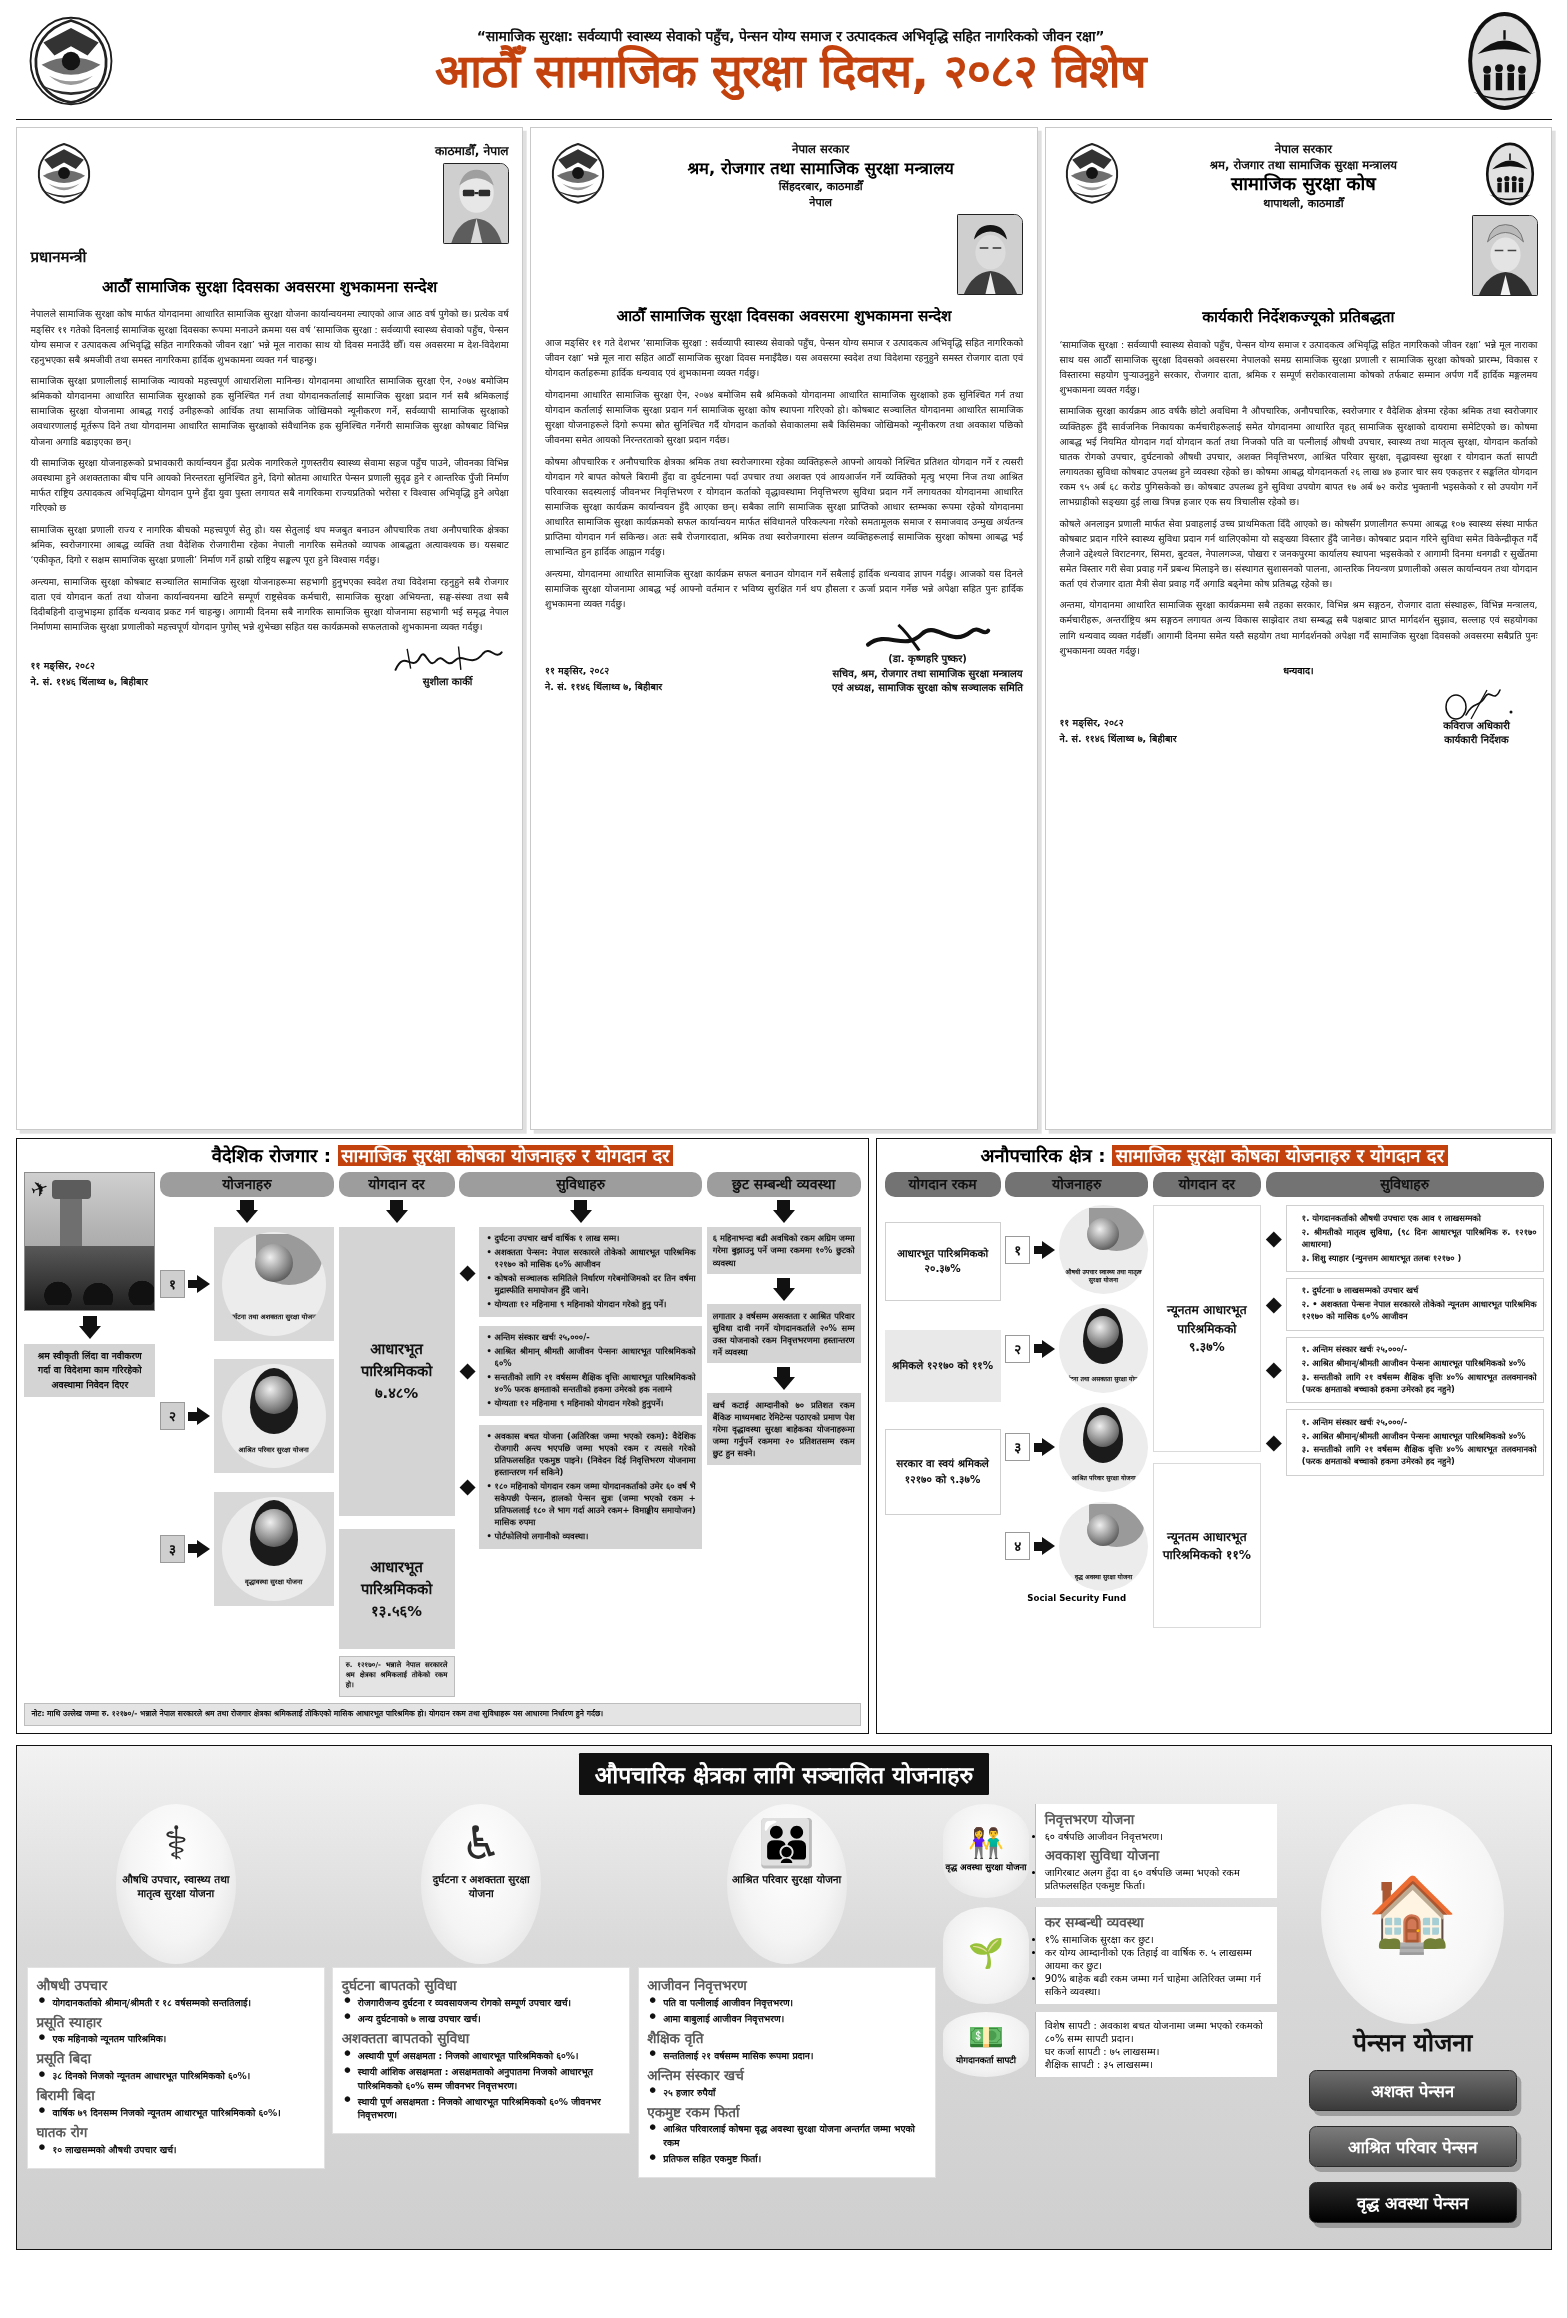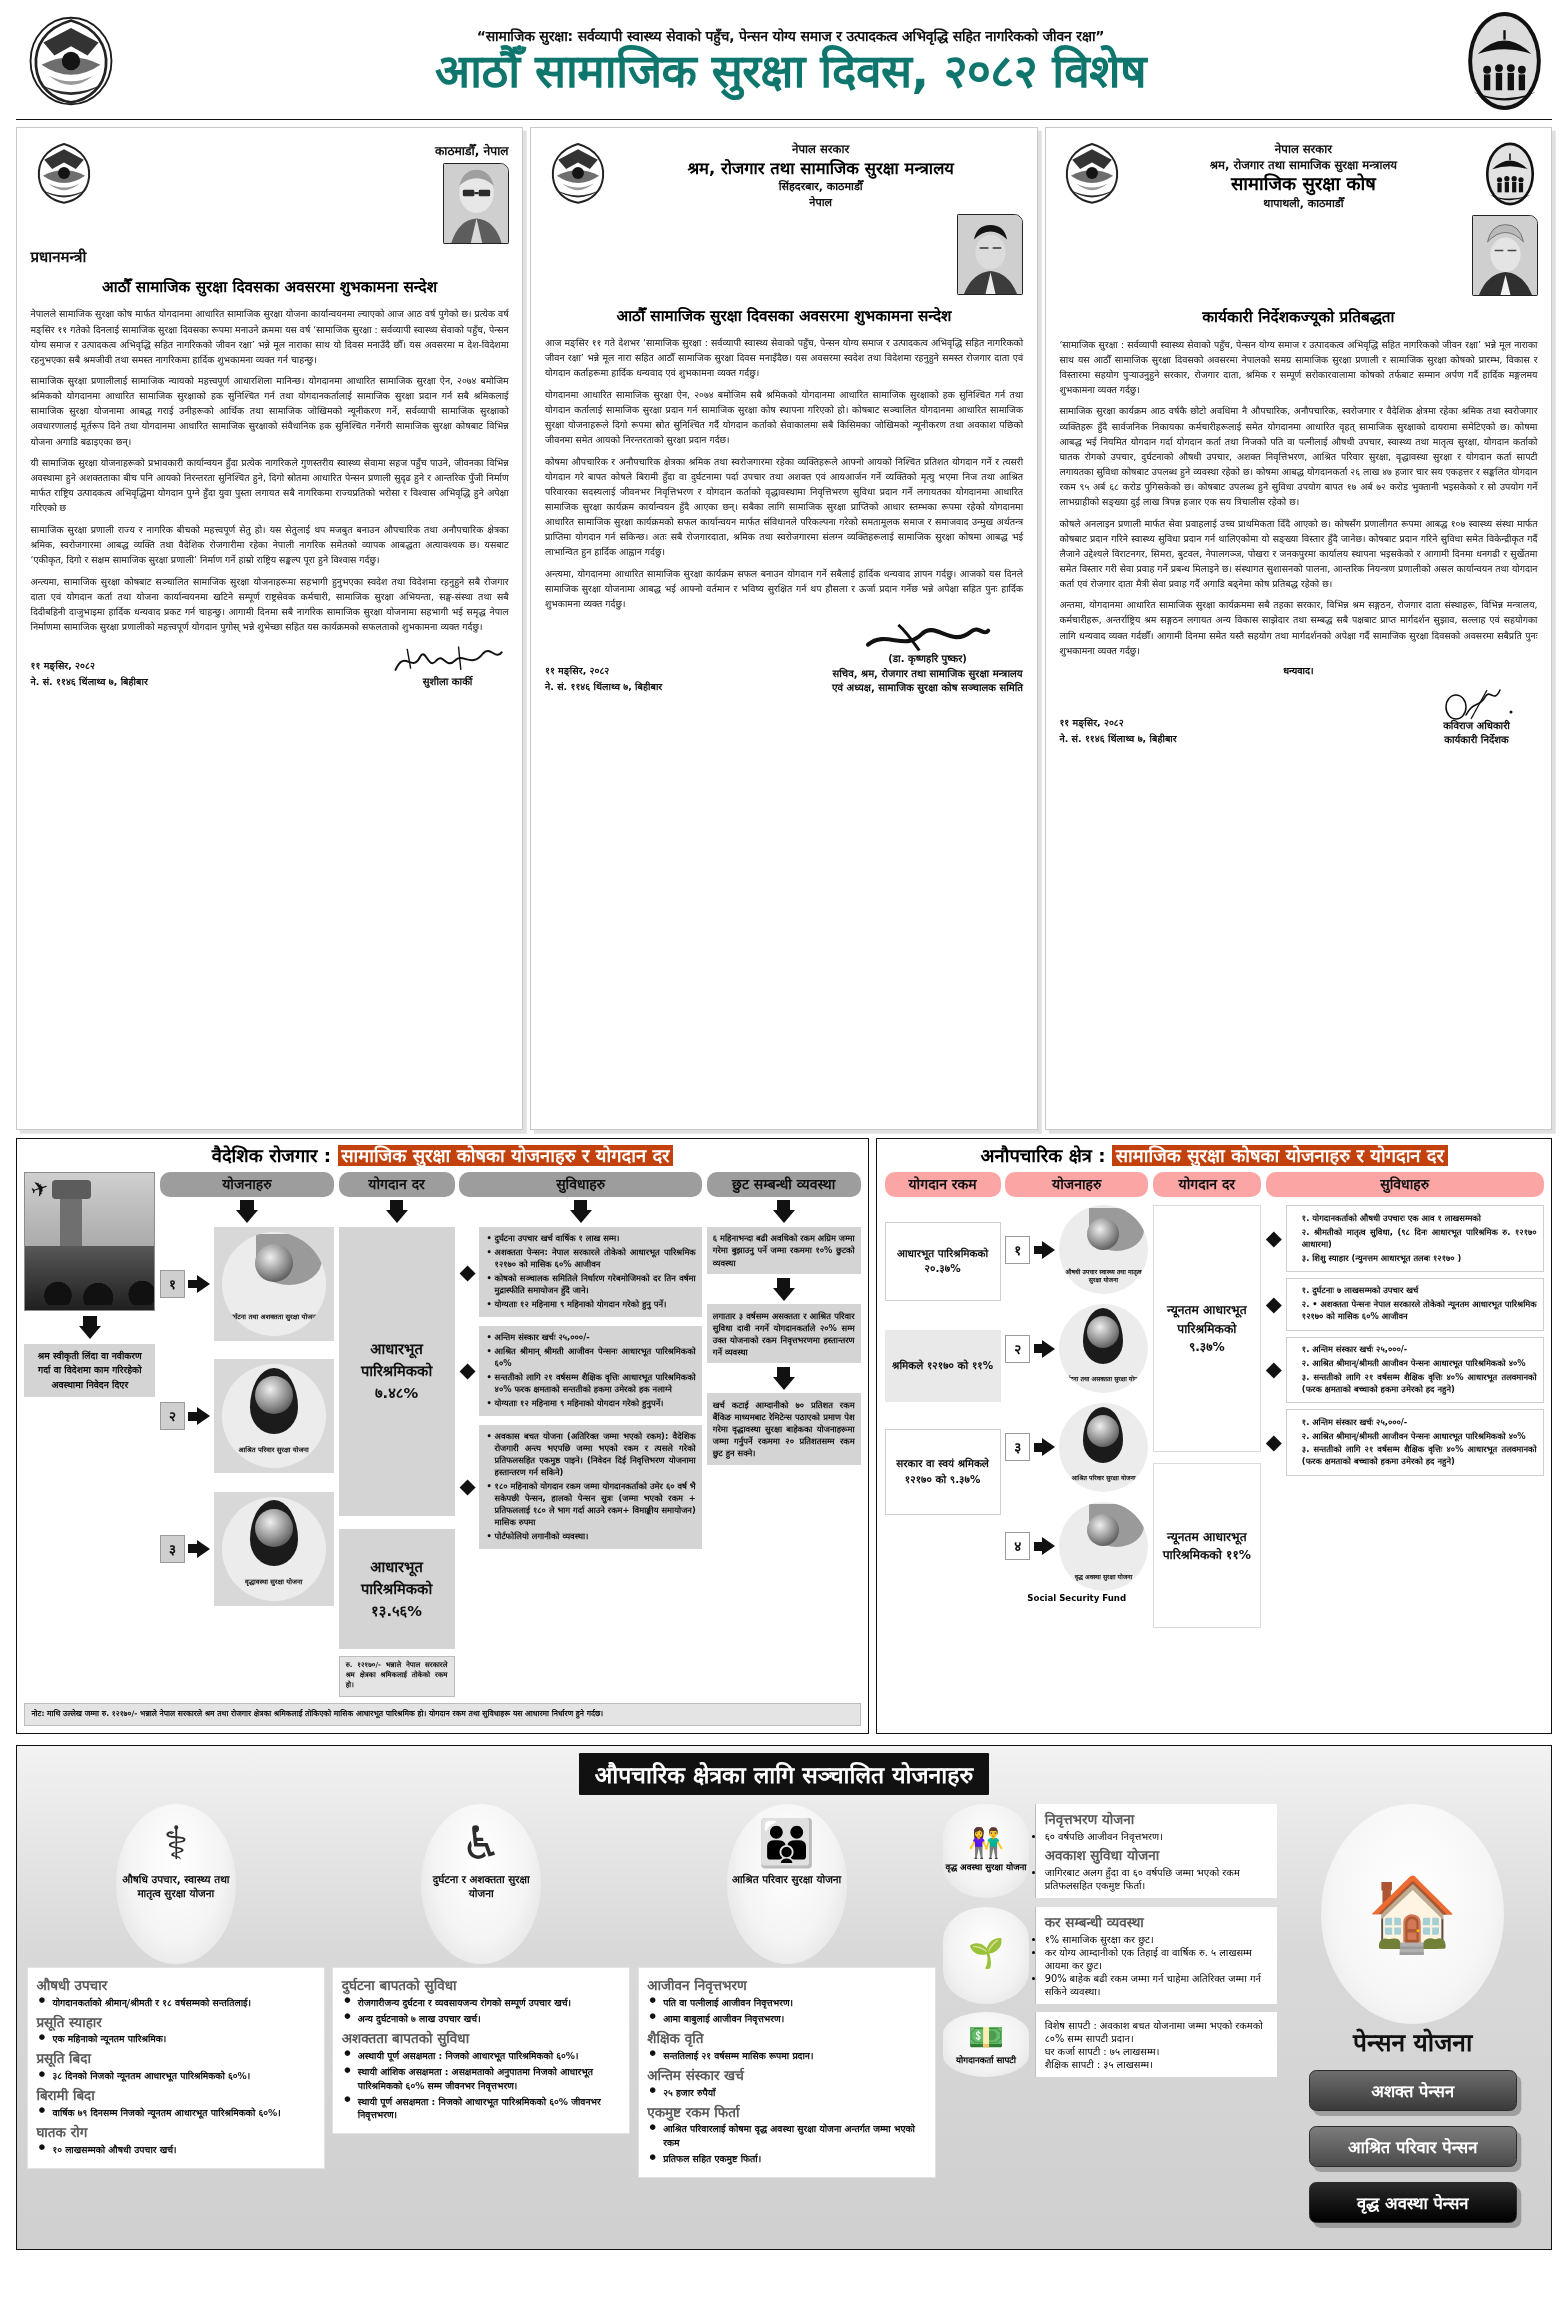--- a/index.html
+++ b/index.html
@@ -18,21 +18,21 @@
     padding: 8.6px 24.5px 6.1px 24.5px; gap: 14.7px;
   }
   .emblem-left { width: 92px; height: 92px; flex: 0 0 92px; }
   .ssf-logo-head { width: 79px; height: 104px; flex: 0 0 79px; }
   .masthead-center { flex: 1; text-align: center; }
   .slogan {
     font-size: 14px; font-weight: bold; color: #111;
     letter-spacing: -0.2px; margin-bottom: 2.4px; white-space: nowrap;
   }
   .main-title {
-    font-size: 46px; font-weight: bold; color: #0f766e; line-height: 1.05;
+    font-size: 46px; font-weight: bold; color: #c2410c; line-height: 1.05;
     letter-spacing: -0.6px;
   }
 
   .hr-rule { height: 1.8px; background:#111; margin: 0 16px 6.1px 16px; }
 
   
   .messages {
     display: flex; gap: 7.3px; padding: 0 16px 8.6px 16px; align-items: stretch;
   }
   .msg-card {
@@ -80,21 +80,21 @@
   .panel-inf { flex: 1 1 auto; }
   .panel-title {
     text-align: center; font-size: 18.3px; font-weight: bold; color:#000;
     padding: 6.1px 4.9px 4.9px 4.9px; line-height: 1.2;
   }
   .panel-title .hl { background: #c2410c; color:#fff; padding: 0 3.7px; }
   .col-head {
     background:#9d9d9d; color:#111; font-size: 14px; font-weight: bold;
     text-align:center; padding: 4.3px 2.4px; line-height: 1.15; border-radius: 10px;
   }
-  .col-head.lite { background:#fca5a5; }
+  .col-head.lite { background:#737373; }
 
   .arrow-down {
     width: 0; height: 0; margin: 0 auto;
     border-left: 11.6px solid transparent; border-right: 11.6px solid transparent;
     border-top: 13.5px solid #111; position: relative;
   }
   .arrow-stem { width: 13.5px; height: 9.8px; background:#111; margin: 0 auto; }
 
   .cell {
     background:#d4d4d4; font-size: 8.3px; line-height:1.45; color:#111;

